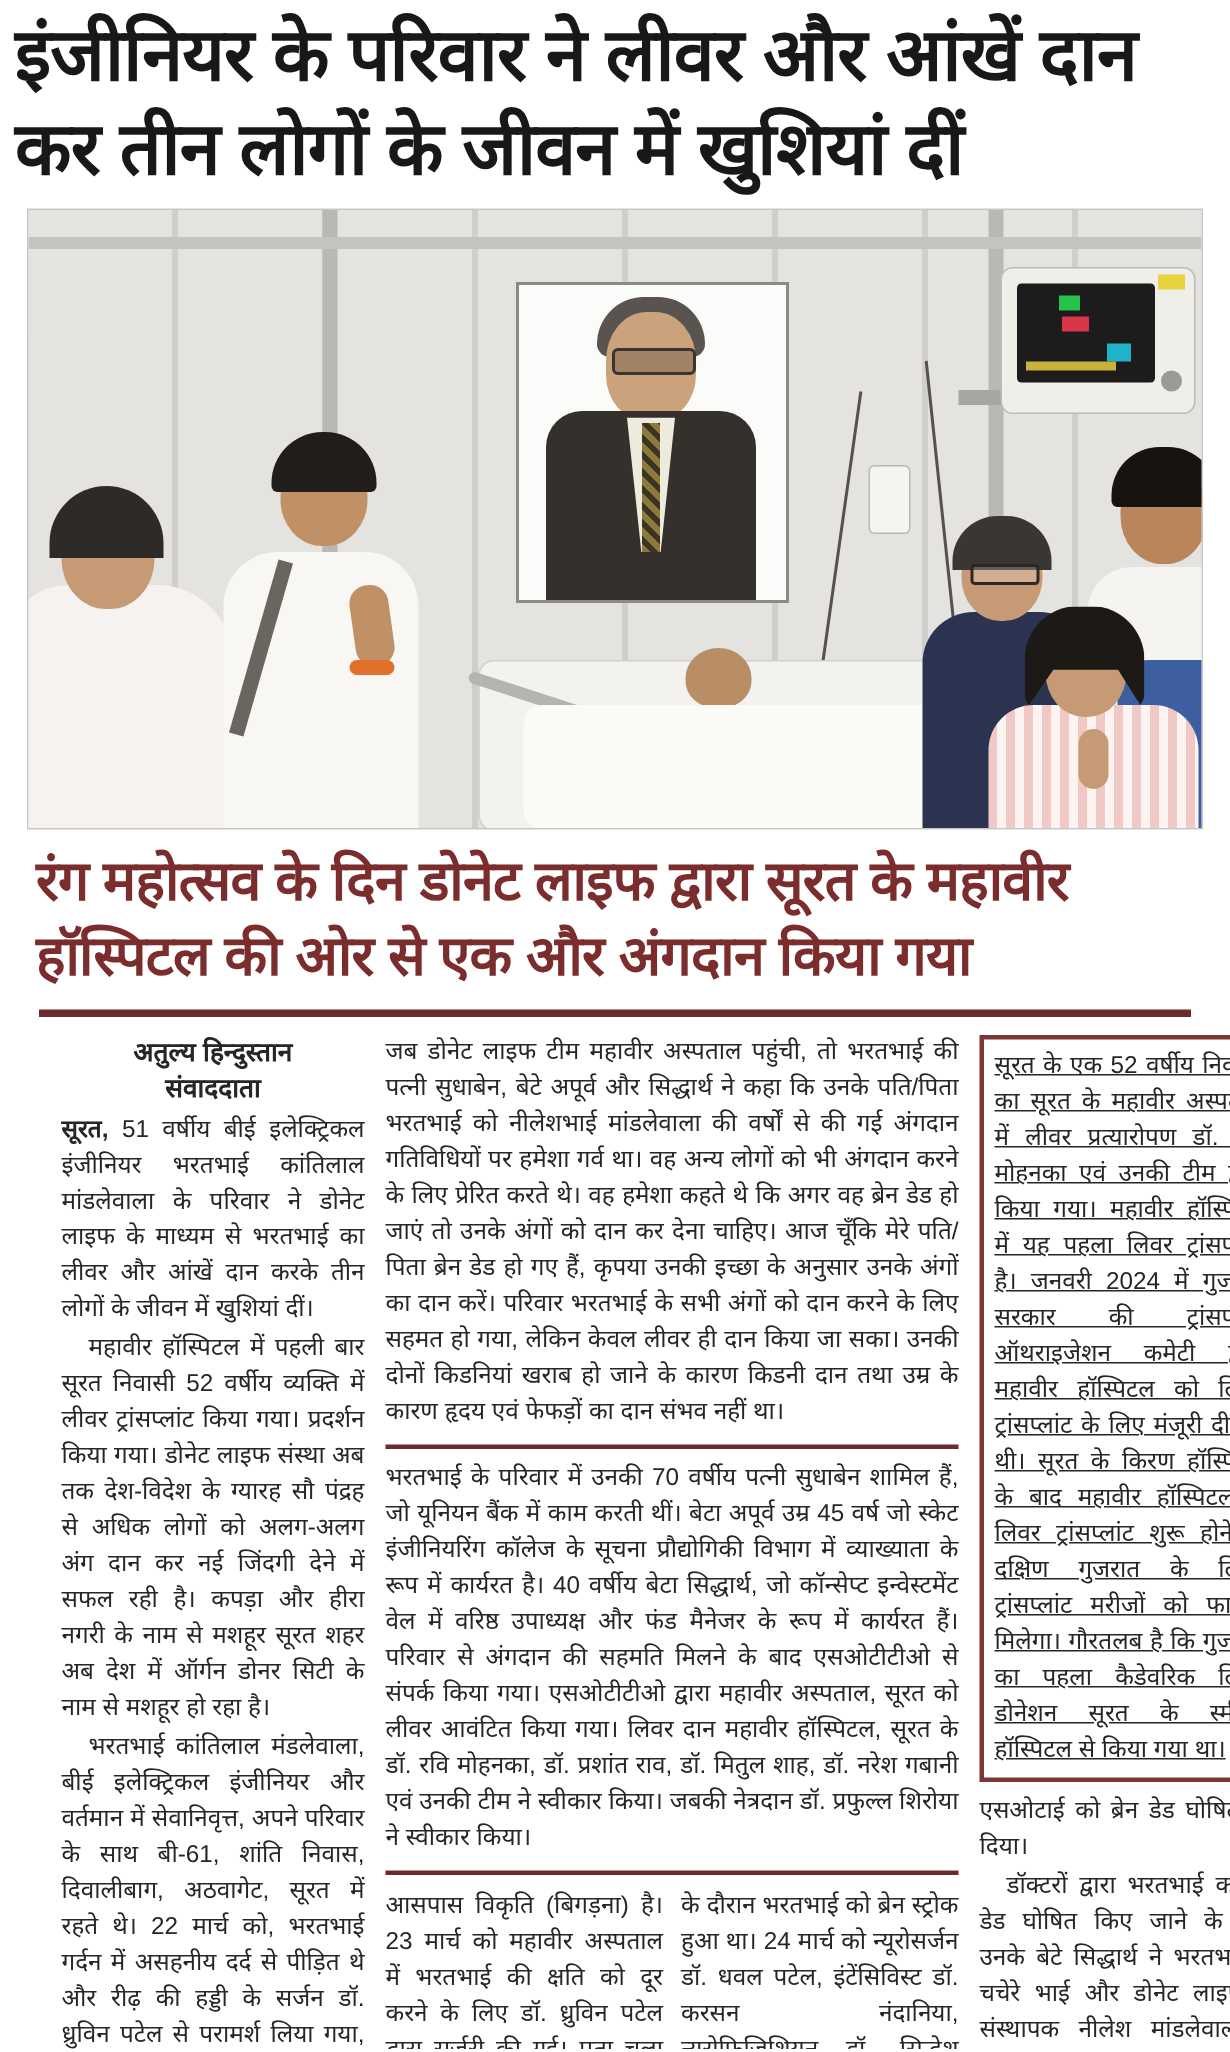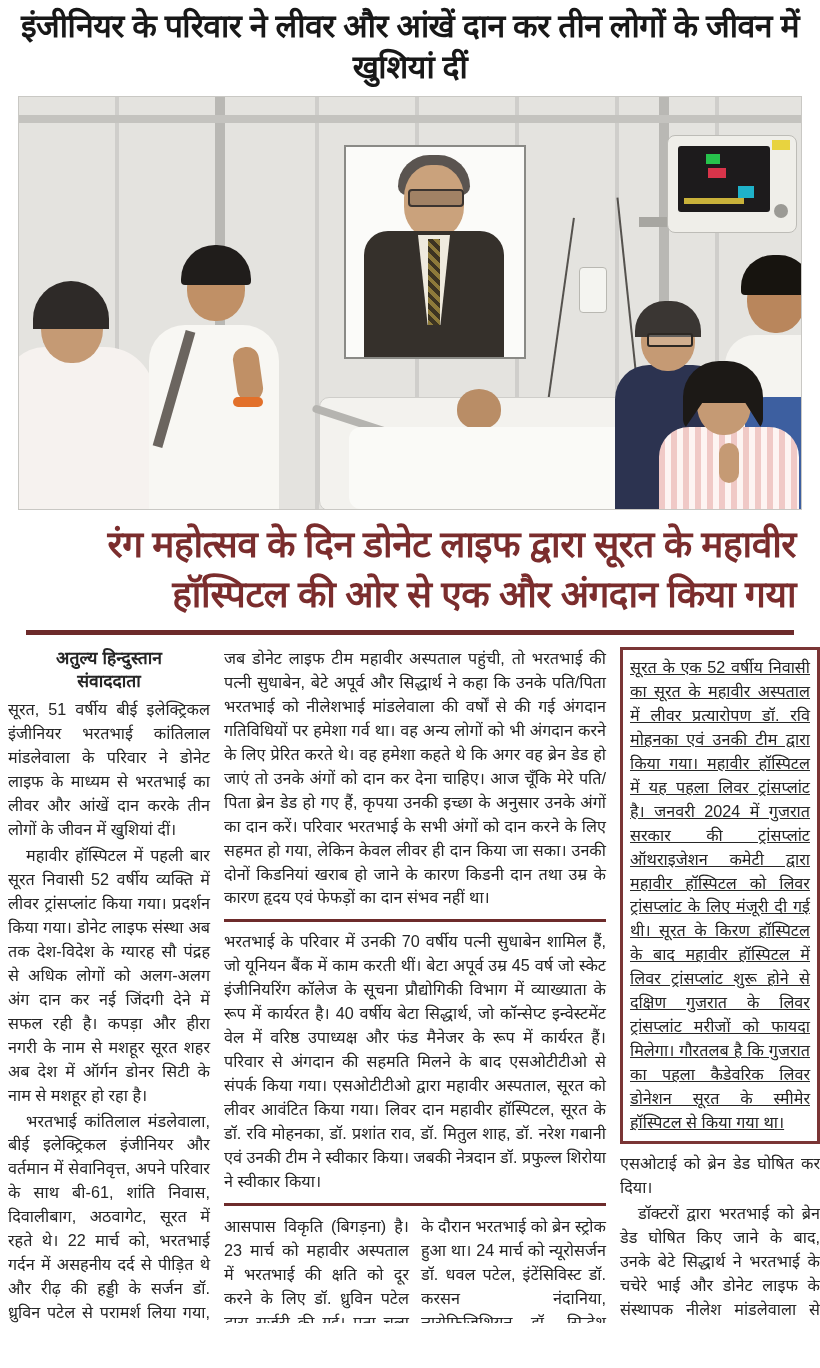--- a/index.html
+++ b/index.html
@@ -6,22 +6,21 @@
   body{
     width:820px;height:1368px;overflow:hidden;
     font-family:"Liberation Sans","DejaVu Sans",sans-serif;
     color:#1d1d1d;
   }
   .page{width:820px;height:1368px;position:relative;background:#fff;}
 
   
   .headline{
     padding:6px 10px 2px 10px;
-    text-align:center;
-    font-size:32px;line-height:1.28;
+    font-size:49px;line-height:1.28;
     font-weight:800;color:#181818;
     letter-spacing:-0.5px;
   }
 
   
   .photo{
     position:relative;margin:6px 18px 8px 18px;height:412px;
     background:
       repeating-linear-gradient(90deg,#e4e3df 0 96px,#cfcecb 96px 100px),
       linear-gradient(#ececea,#d8d7d3);
@@ -78,37 +77,37 @@
   .m-right-collar{left:726px;top:300px;width:70px;height:112px;background:#3d5fa0;border-radius:20px 0 0 0;z-index:12;}
   .m-right-head{left:728px;top:170px;width:58px;height:66px;background:#b9865c;border-radius:48%;z-index:13;}
   .m-right-hair{left:722px;top:158px;width:70px;height:40px;background:#17140f;border-radius:32px 32px 4px 4px;z-index:14;}
   .w-young-body{left:640px;top:330px;width:140px;height:82px;background:repeating-linear-gradient(90deg,#f0c9c6 0 6px,#fdf4f2 6px 12px);border-radius:30px 30px 0 0;z-index:16;}
   .w-young-head{left:678px;top:276px;width:54px;height:62px;background:#c59a74;border-radius:48%;z-index:17;}
   .w-young-hair{left:664px;top:264px;width:80px;height:70px;background:#1c1916;border-radius:36px 36px 12px 12px;clip-path:polygon(0 0,100% 0,100% 100%,78% 60%,24% 60%,0 100%);z-index:18;}
   .w-young-hands{left:700px;top:346px;width:20px;height:40px;background:#c59a74;border-radius:10px;z-index:19;}
 
   
   .subheadline{
-    text-align:right;font-size:37px;line-height:1.35;font-weight:800;
+    text-align:left;font-size:37px;line-height:1.35;font-weight:800;
     color:#7b2d2d;padding:2px 24px 0 24px;letter-spacing:-0.5px;
   }
   .subrule{height:5px;background:#6d2b2b;margin:10px 26px 8px 26px;}
 
   
   .columns{
-    display:flex;gap:14px;padding:4px 8px 0 8px;height:676px;overflow:hidden;
+    display:flex;gap:14px;padding:4px 8px 0 8px;height:676px;overflow:hidden;margin-left:33px;
   }
   .col{font-size:16.2px;line-height:1.48;text-align:justify;color:#262626;}
   .col p{margin:0 0 2px 0;}
   .col p.ind{text-indent:18px;}
   .col1{width:202px;flex:none;}
   .col2{width:382px;flex:none;}
   .col3{width:200px;flex:none;}
   .byline{text-align:center;font-weight:700;font-size:17.5px;line-height:1.35;margin-bottom:4px;}
-  .lead{font-weight:400;}
+  .lead{font-weight:700;}
   .sec-header{
     background:#603434;color:#ffffff;text-align:center;font-weight:700;
     font-size:21px;padding:7px 6px;margin-bottom:7px;line-height:1.3;
   }
   .sec-topline{height:3px;background:#6d2b2b;margin:9px 0 8px 0;}
   .sec-divider{height:3px;background:#6d2b2b;margin:9px 0 9px 0;}
   .twocol{display:flex;gap:12px;}
   .twocol p{flex:1;margin:0;}
   .col3 .sec-header{background:#7c655e;font-size:19.5px;}
   .box{

